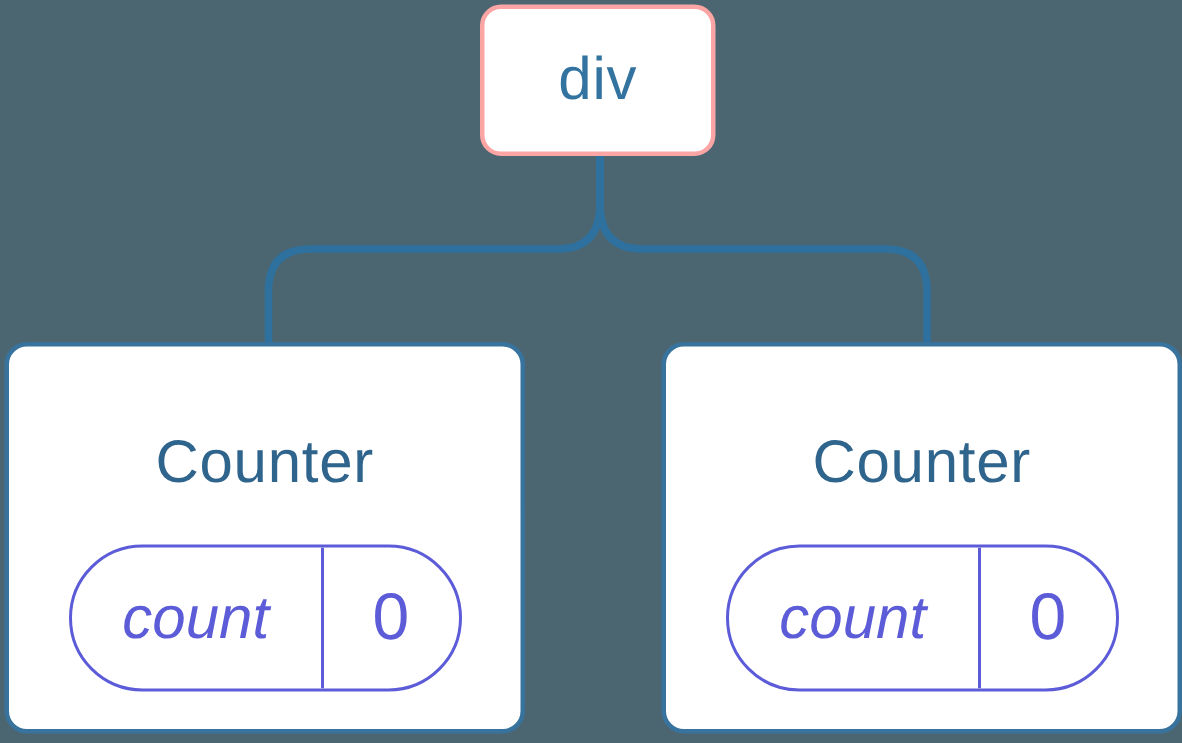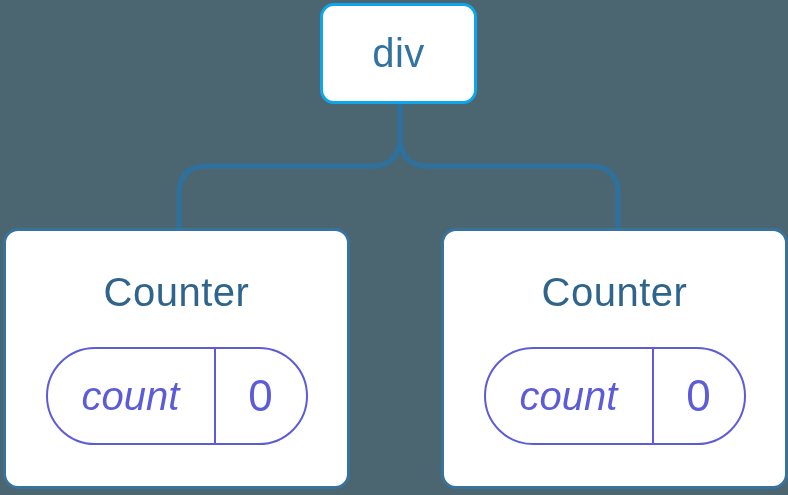--- a/index.html
+++ b/index.html
@@ -27,21 +27,21 @@
     z-index: 0;
   }
   .node-root {
     position: absolute;
     left: 320px;
     top: 3px;
     width: 157px;
     height: 101px;
     box-sizing: border-box;
     background: #ffffff;
-    border: 3px solid #0ea5e9;
+    border: 3px solid #fca5a5;
     border-radius: 14px;
     display: flex;
     align-items: center;
     justify-content: center;
     z-index: 1;
   }
   .node-root .root-label {
     color: #3373a0;
     font-size: 40px;
     font-weight: 500;
@@ -52,21 +52,21 @@
     top: 228px;
     width: 347px;
     height: 261px;
     box-sizing: border-box;
     background: #ffffff;
     border: 3px solid #38739e;
     border-radius: 15px;
     display: flex;
     flex-direction: column;
     align-items: center;
-    padding-top: 38px;
+    padding-top: 54px;
     z-index: 1;
   }
   .card.left  { left: 3px; }
   .card.right { left: 441px; }
   .card-title {
     color: #2f648c;
     font-size: 40px;
     font-weight: 500;
     line-height: 46px;
     letter-spacing: 0.5px;

